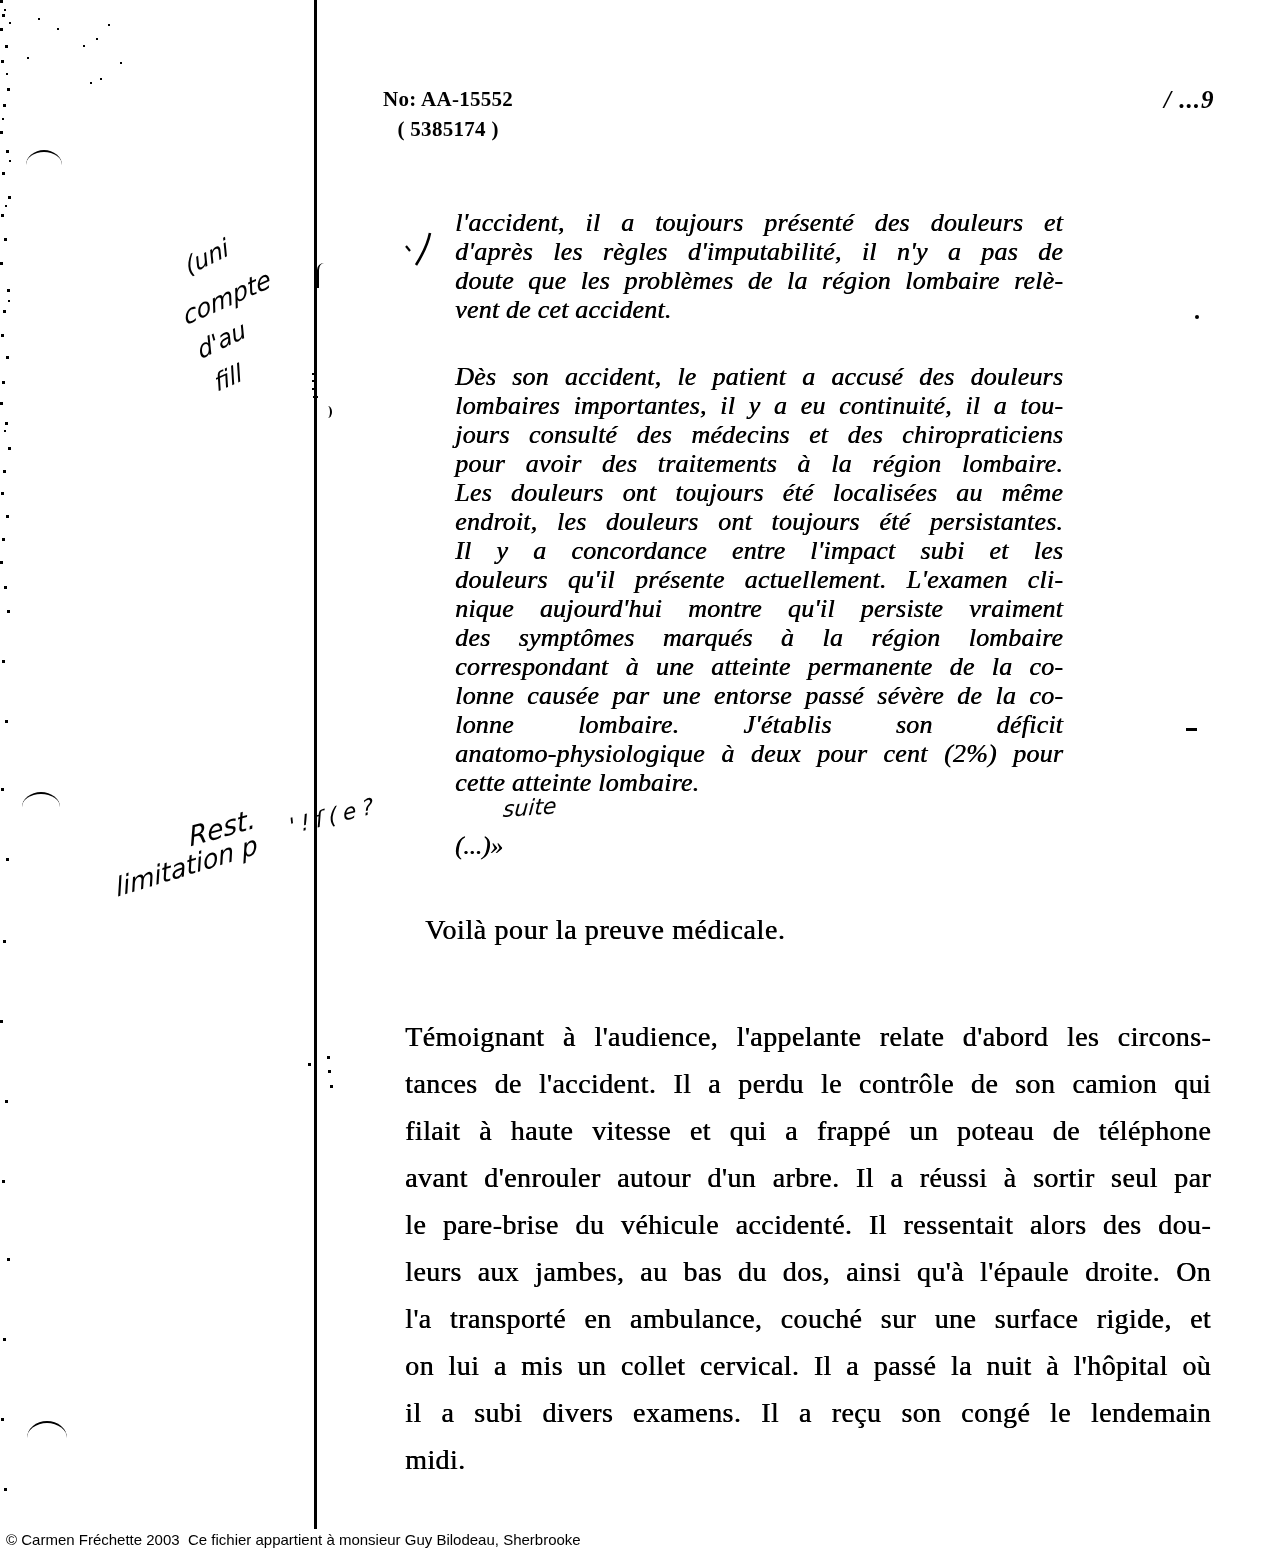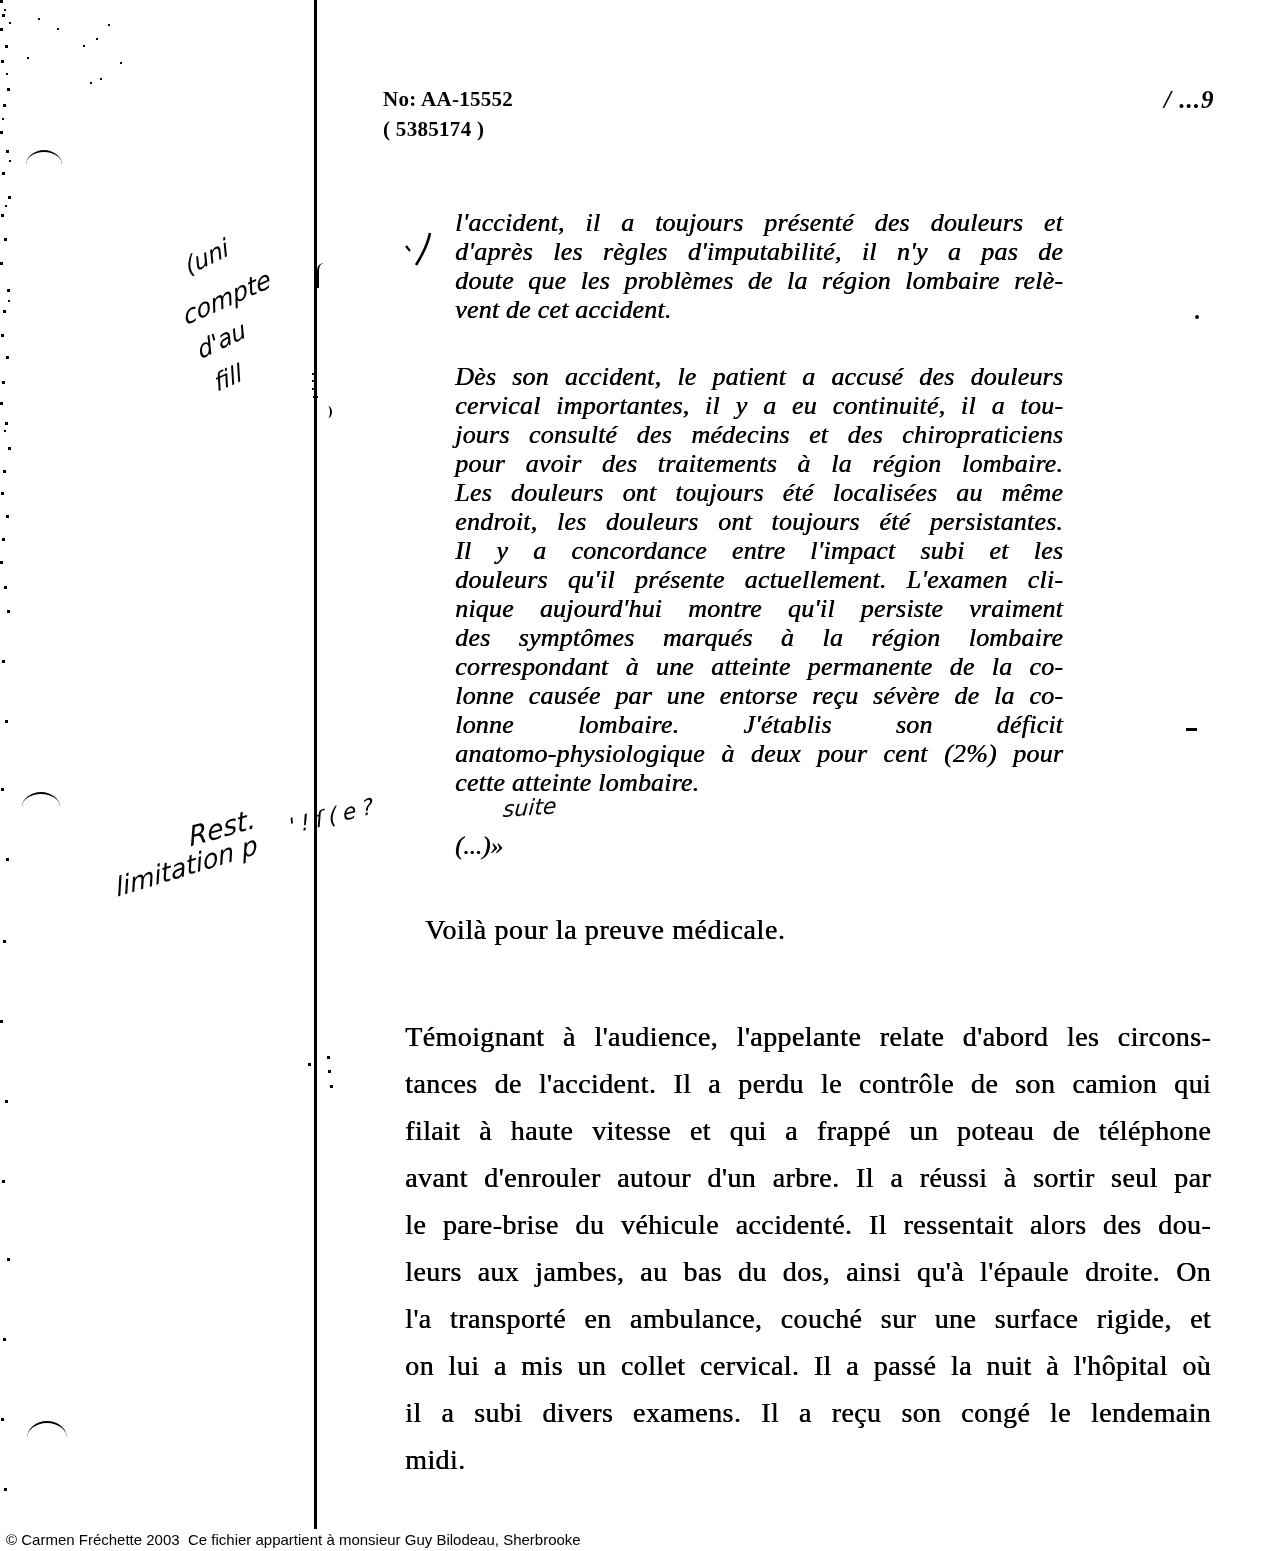--- a/index.html
+++ b/index.html
@@ -7,21 +7,21 @@
     position:relative;
     width:1275px;height:1551px;
     background:#ffffff;
     overflow:hidden;
     font-family:"Liberation Serif", serif;
     color:#000;
   }
   
   .vline{position:absolute;left:314px;top:0;width:3px;height:1529px;background:#000;}
   
-  .header-block{position:absolute;left:383px;top:84px;font-weight:bold;font-size:21px;line-height:30px;letter-spacing:0.3px;}
+  .header-block{position:absolute;left:383px;top:84px;font-weight:bold;font-size:21px;line-height:30px;letter-spacing:0.3px;text-align:center;}
   .page-marker{position:absolute;left:1164px;top:86px;font-style:italic;font-weight:bold;font-size:25px;letter-spacing:1px;}
   .quote{position:absolute;left:455px;width:608px;font-style:italic;font-size:26px;line-height:29px;letter-spacing:0.2px;text-shadow:0.5px 0 0 currentColor;}
   .quote1{top:208px;}
   .quote2{top:362px;}
   .quote-closing{position:absolute;left:455px;top:832px;font-style:italic;font-size:25px;text-shadow:0.5px 0 0 currentColor;}
   .voila{position:absolute;left:383px;top:914px;font-size:28px;letter-spacing:0.6px;text-shadow:0.5px 0 0 currentColor;margin-left:42px;}
   .main-para{position:absolute;left:383px;top:1013px;width:806px;font-size:28px;line-height:47px;letter-spacing:0.4px;text-shadow:0.5px 0 0 currentColor;margin-left:22px;}
   .tline{text-align:justify;text-align-last:justify;-moz-text-align-last:justify;}
   .tline-last{text-align-last:left;-moz-text-align-last:left;}
   .footer{position:absolute;left:6px;top:1531px;font-family:"Liberation Sans",sans-serif;font-size:15px;white-space:pre;}
@@ -95,31 +95,31 @@
 
   <div class="quote quote1">
       <div class="tline">l'accident, il a toujours présenté des douleurs et</div>
       <div class="tline">d'après les règles d'imputabilité, il n'y a pas de</div>
       <div class="tline">doute que les problèmes de la région lombaire relè-</div>
       <div class="tline tline-last">vent de cet accident.</div>
     </div>
 
   <div class="quote quote2">
       <div class="tline">Dès son accident, le patient a accusé des douleurs</div>
-      <div class="tline">cervical importantes, il y a eu continuité, il a tou-</div>
+      <div class="tline">lombaires importantes, il y a eu continuité, il a tou-</div>
       <div class="tline">jours consulté des médecins et des chiropraticiens</div>
       <div class="tline">pour avoir des traitements à la région lombaire.</div>
       <div class="tline">Les douleurs ont toujours été localisées au même</div>
       <div class="tline">endroit, les douleurs ont toujours été persistantes.</div>
       <div class="tline">Il y a concordance entre l'impact subi et les</div>
       <div class="tline">douleurs qu'il présente actuellement. L'examen cli-</div>
       <div class="tline">nique aujourd'hui montre qu'il persiste vraiment</div>
       <div class="tline">des symptômes marqués à la région lombaire</div>
       <div class="tline">correspondant à une atteinte permanente de la co-</div>
-      <div class="tline">lonne causée par une entorse reçu sévère de la co-</div>
+      <div class="tline">lonne causée par une entorse passé sévère de la co-</div>
       <div class="tline">lonne lombaire. J'établis son déficit</div>
       <div class="tline">anatomo-physiologique à deux pour cent (2%) pour</div>
       <div class="tline tline-last">cette atteinte lombaire.</div>
     </div>
 
   <span class="hand hw-suite">suite</span>
 
   <div class="quote-closing">(...)»</div>
 
   <span class="hand hw-rest">Rest.</span>

